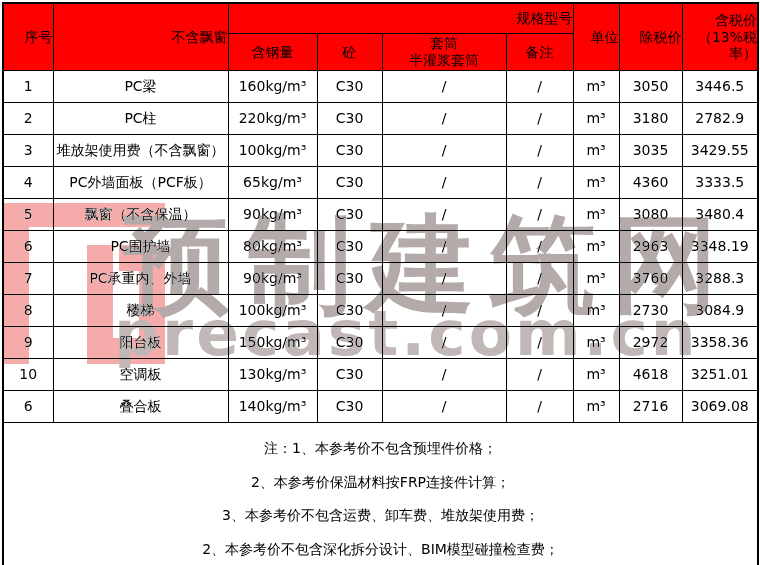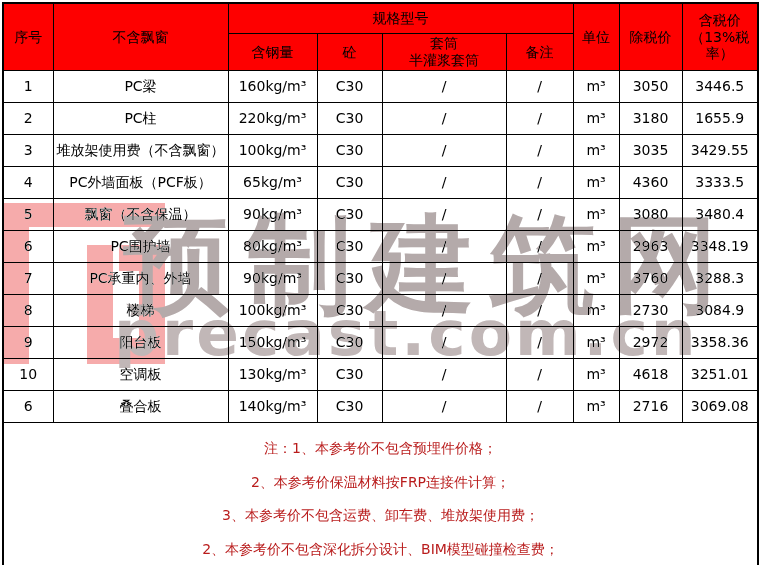--- a/index.html
+++ b/index.html
@@ -13,28 +13,28 @@
     border-collapse:collapse;table-layout:fixed;
     border:2px solid #000;
   }
   .price-table th,.price-table td{
     border:1px solid #000;
     font-size:14px;font-weight:normal;color:#000;
     text-align:center;vertical-align:middle;
     padding:0;overflow:hidden;white-space:pre-line;line-height:1.2;
   }
   .hdr{background:#fe0000;color:#ffffff;}
-  .price-table thead tr.hrow1 th{height:29px;}
+  .price-table thead tr.hrow1 th{height:29px;text-align:right;}
   .price-table thead tr.hrow2 th{height:36px;}
   .price-table tbody td{height:31px;}
   .notes-cell{
     text-align:left;vertical-align:top;height:126px;
     padding:1px 2px;white-space:normal;
   }
-  .note-line{font-size:14px;line-height:17px;color:#b91c1c;}
+  .note-line{font-size:14px;line-height:17px;color:#000000;}
   
   .watermark{
     position:absolute;left:0;top:0;width:760px;height:565px;
     pointer-events:none;mix-blend-mode:darken;z-index:5;
   }
   .wm-logo{position:absolute;left:0px;top:200px;}
   .wm-cn{
     position:absolute;left:124px;top:194px;
     font-size:106px;font-weight:bold;letter-spacing:16px;
     white-space:nowrap;color:#b4aaaa;
@@ -95,21 +95,21 @@
   </tr>
       <tr>
     <td>2</td>
     <td>PC柱</td>
     <td>220kg/m³</td>
     <td>C30</td>
     <td>/</td>
     <td>/</td>
     <td>m³</td>
     <td>3180</td>
-    <td>1655.9</td>
+    <td>2782.9</td>
   </tr>
       <tr>
     <td>3</td>
     <td>堆放架使用费（不含飘窗）</td>
     <td>100kg/m³</td>
     <td>C30</td>
     <td>/</td>
     <td>/</td>
     <td>m³</td>
     <td>3035</td>

